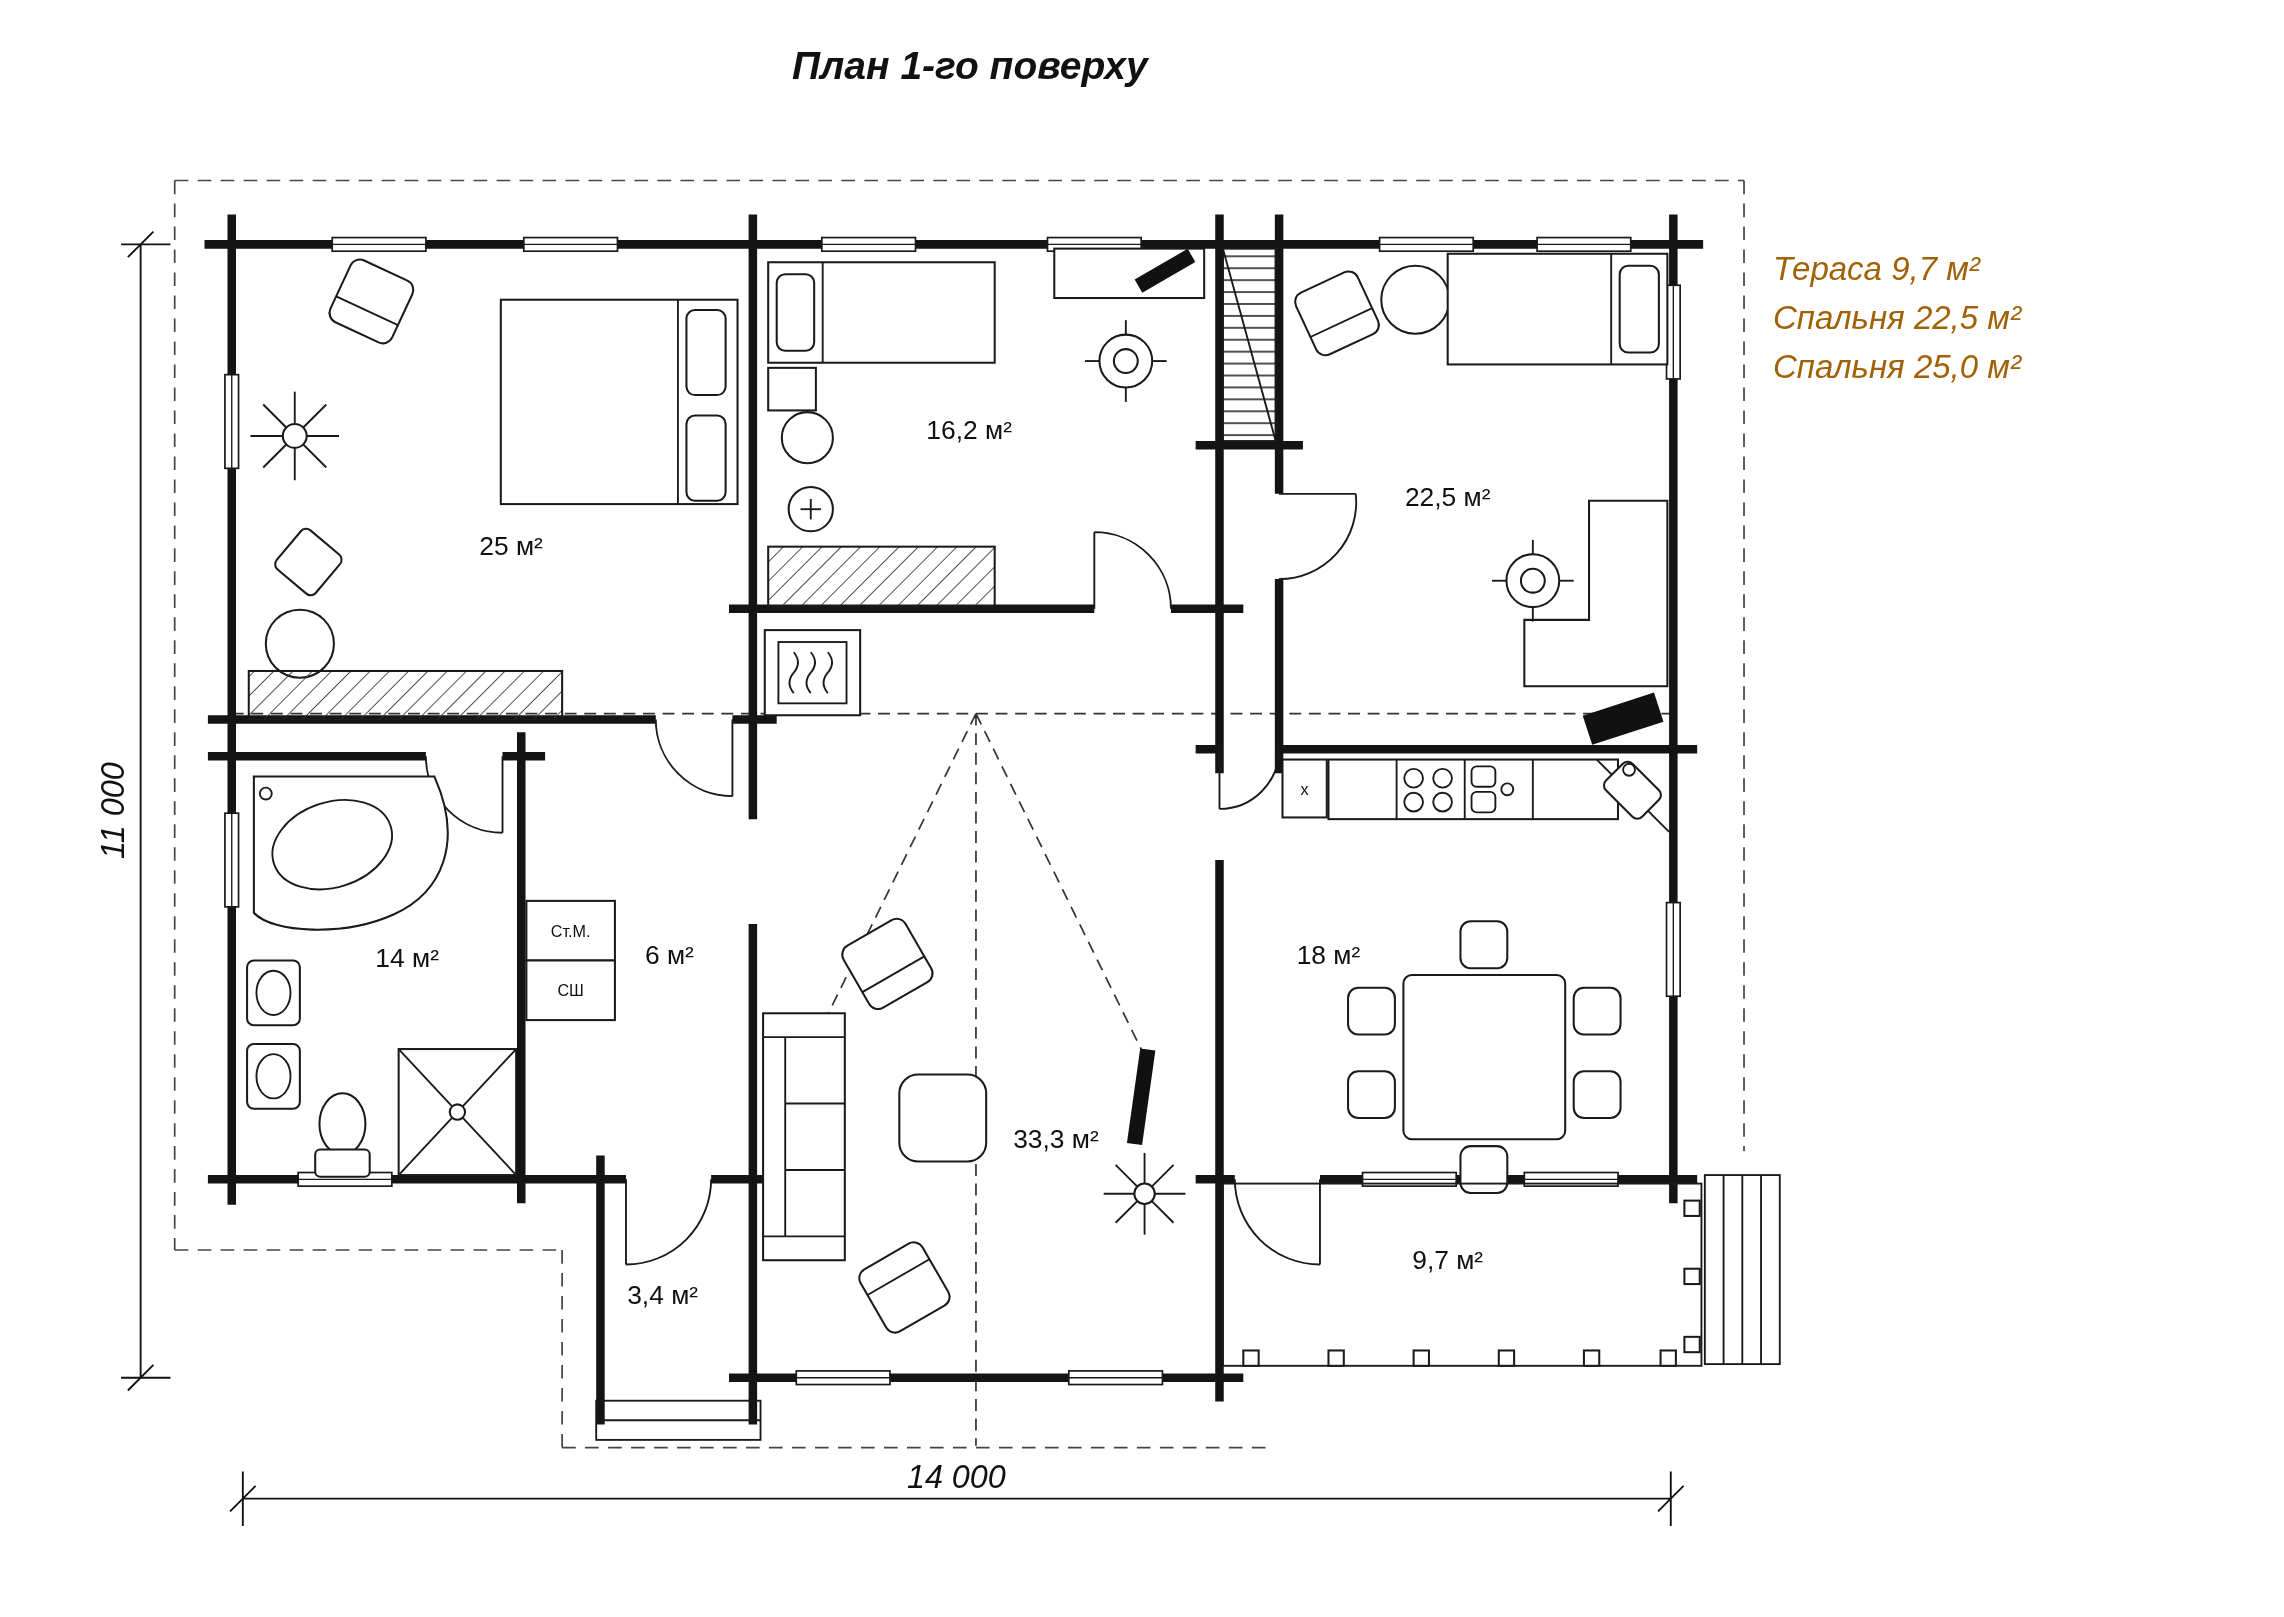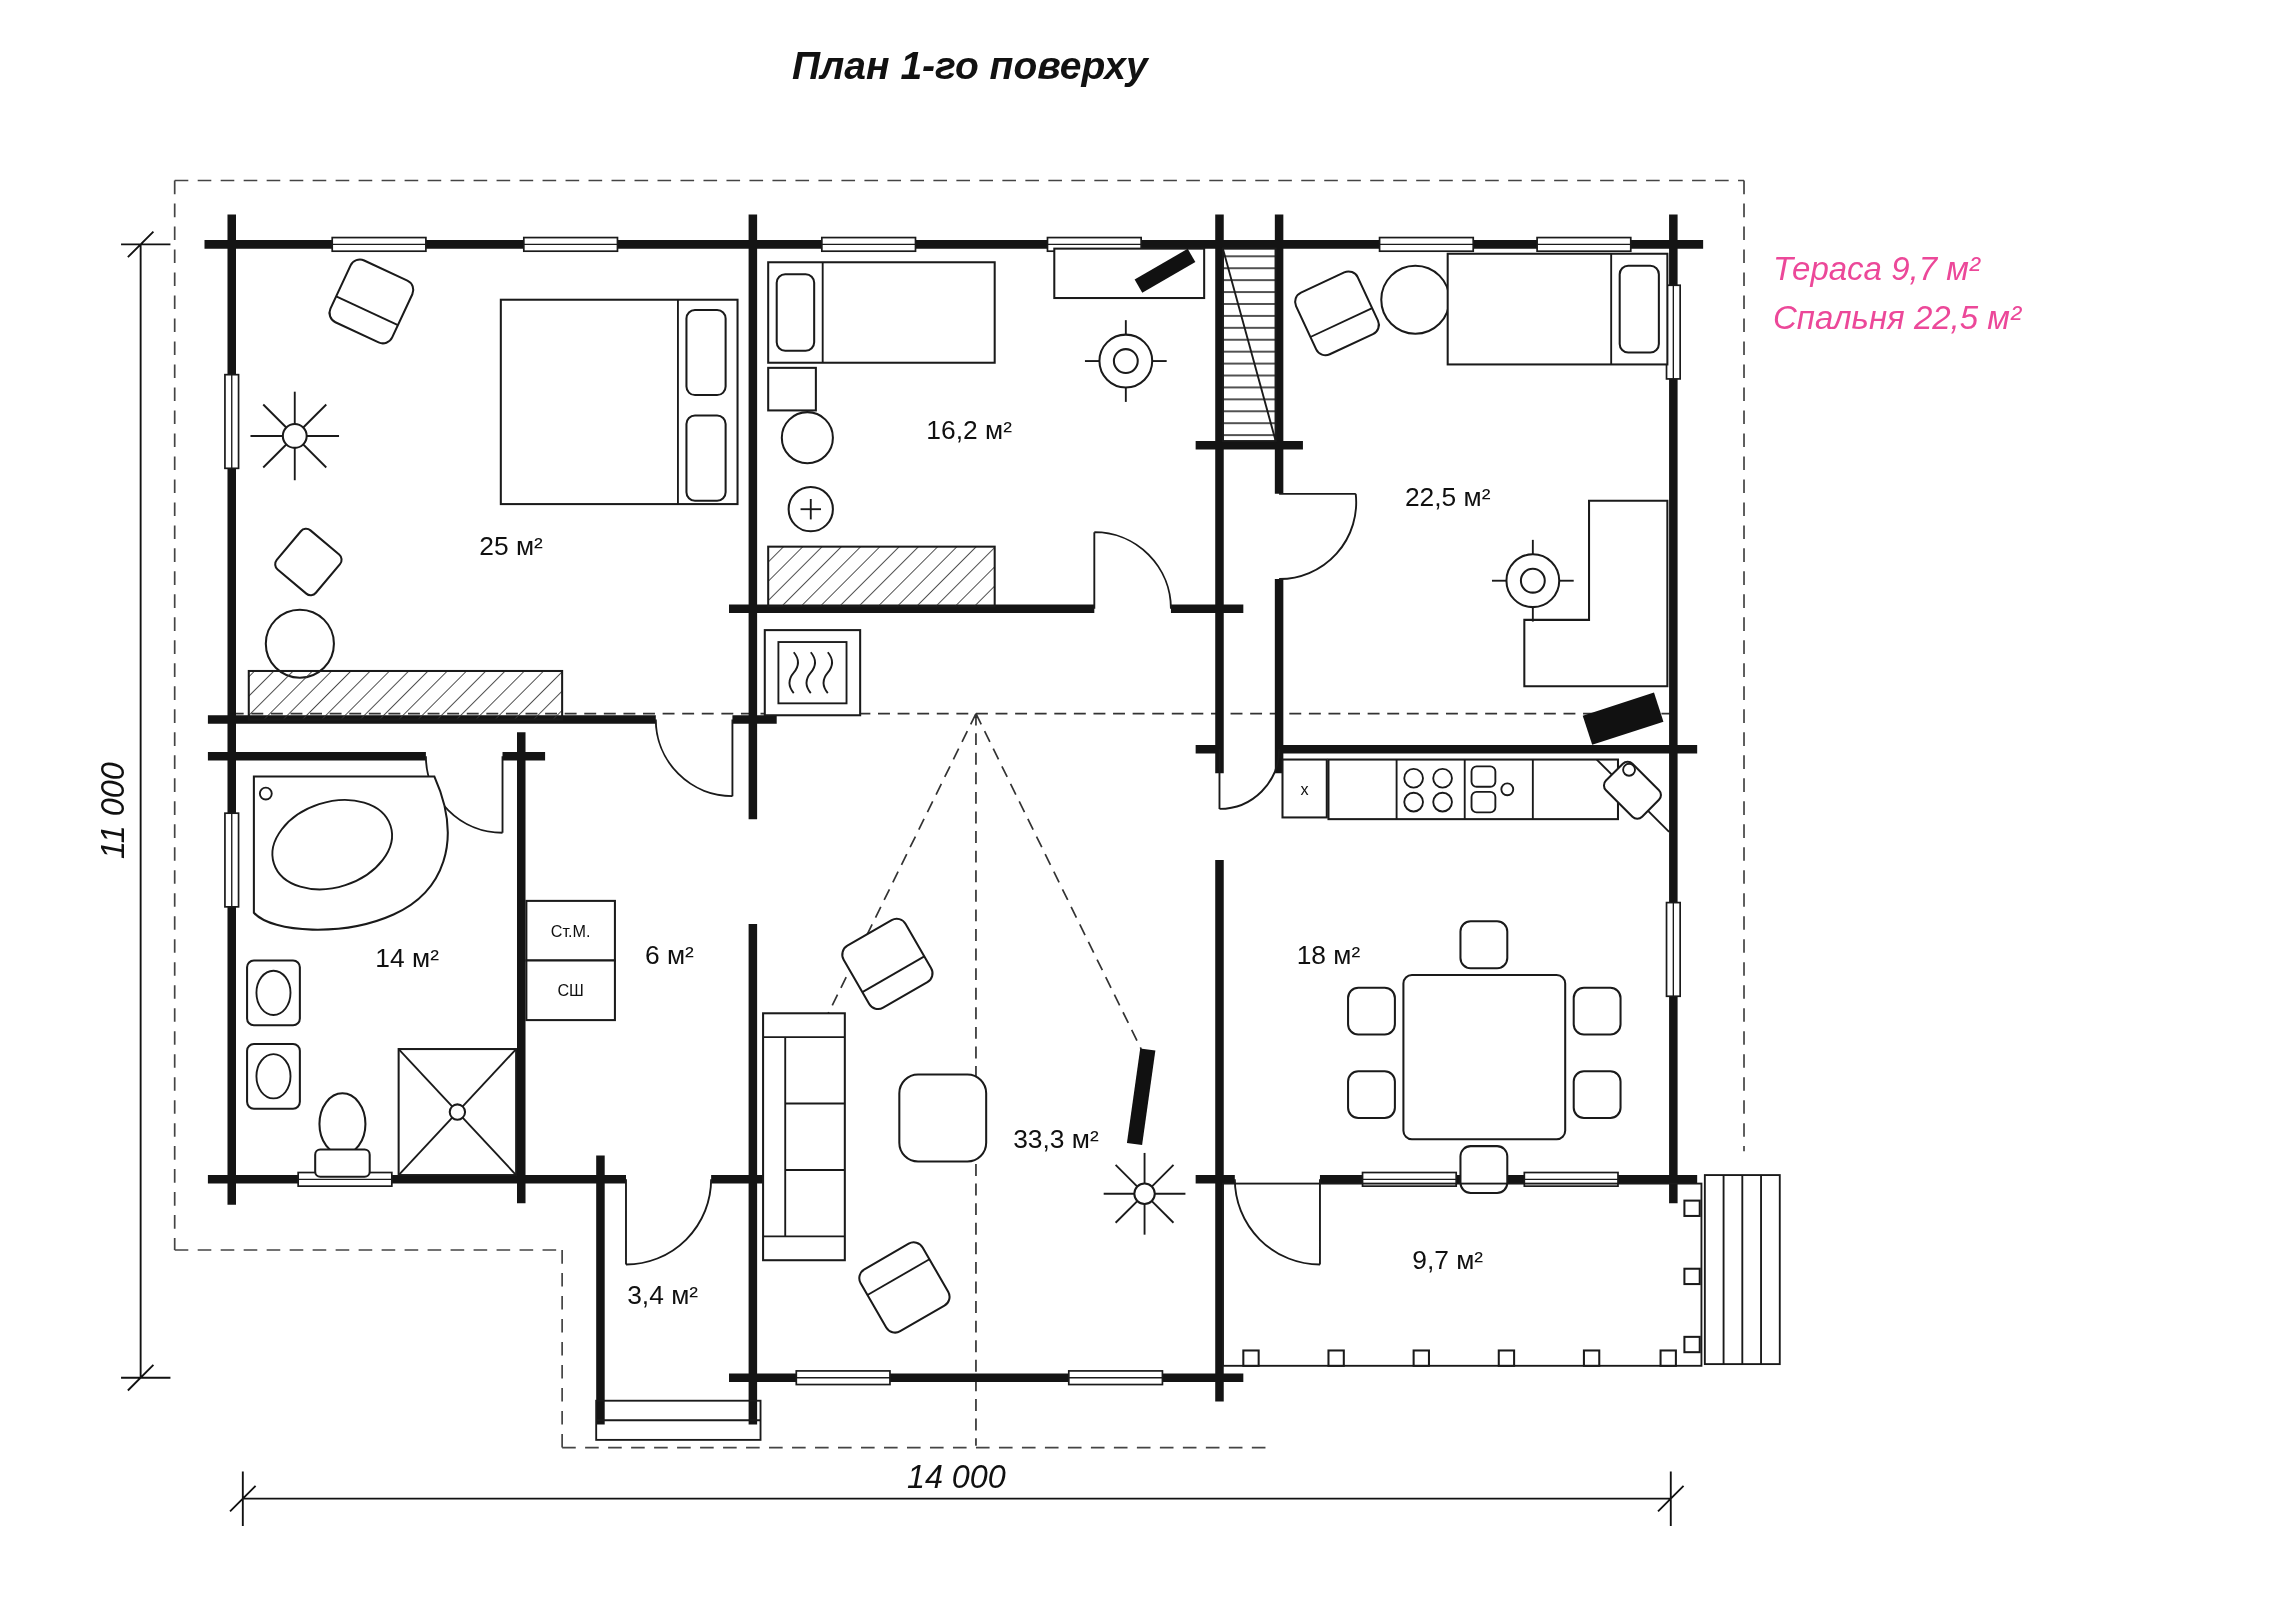--- a/index.html
+++ b/index.html
@@ -1,20 +1,20 @@
 <!DOCTYPE html>
 <html style="font-size:13.6px"><head>
 <meta charset="utf-8">
 <style>
   html,body{margin:0;padding:0;background:#fff;}
   body{width:2284px;height:1617px;font-family:"Liberation Sans",sans-serif;}
   .page{position:relative;width:2284px;height:1617px;background:#fff;overflow:hidden;}
   .plan-svg{position:absolute;left:0;top:0;}
   .title{position:absolute;left:792px;top:44px;font-size:39px;font-style:italic;font-weight:bold;color:#111;white-space:nowrap;text-align:center;}
-  .legend{position:absolute;left:1773px;top:244px;font-size:33px;font-style:italic;color:#ec4899;line-height:49px;white-space:nowrap;}
+  .legend{position:absolute;left:1773px;top:244px;font-size:33px;font-style:italic;color:#a16207;line-height:49px;white-space:nowrap;}
 
   .wall{stroke:#141414;stroke-width:10;fill:none;}
   .thin{stroke:#1a1a1a;stroke-width:2.2;fill:none;}
   .furn{stroke:#1a1a1a;stroke-width:2.4;fill:#fff;}
   .dark{fill:#111;stroke:none;}
   .dash{stroke:#444;stroke-width:2;fill:none;stroke-dasharray:16 11;}
   .dash2{stroke:#333;stroke-width:2;fill:none;stroke-dasharray:14 9;}
   .win{fill:#fff;stroke:#1a1a1a;stroke-width:2;}
   .winline{stroke:#1a1a1a;stroke-width:1.6;}
   .dim{stroke:#111;stroke-width:2.2;fill:none;}
@@ -324,16 +324,17 @@
 
     <g>
       <path class="dim" d="M285,1760 L1962,1760 M285,1728 L285,1792 M1962,1728 L1962,1792 M270,1775 L300,1745 M1947,1775 L1977,1745"></path>
       <text class="dimlabel" x="1123" y="1748">14 000</text>
     </g>
   </svg>
 
   <div class="legend">
     <div>Тераса 9,7 м²</div>
     <div>Спальня 22,5 м²</div>
+    <div>Спальня 25,0 м²</div>
   </div>
 
 </div>
 
 
 </body></html>

